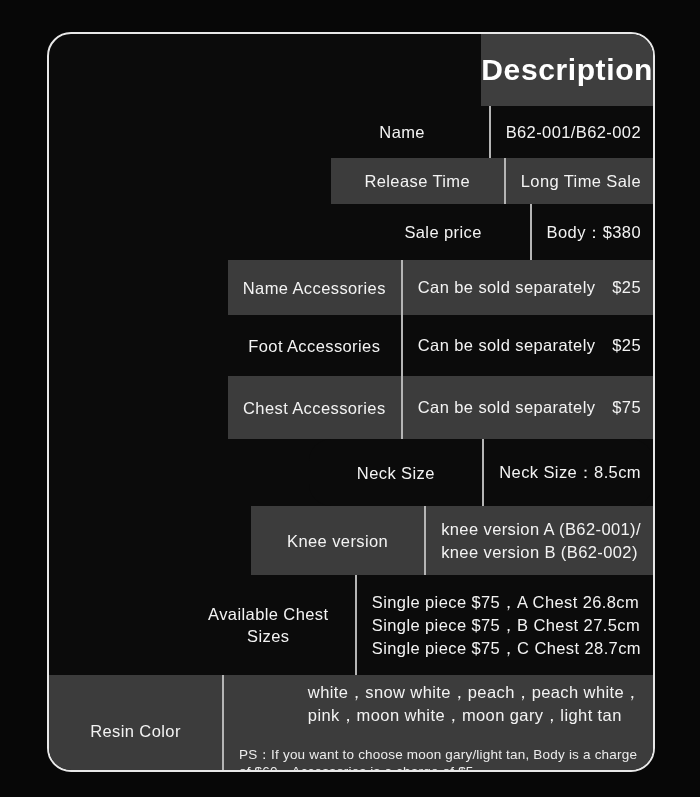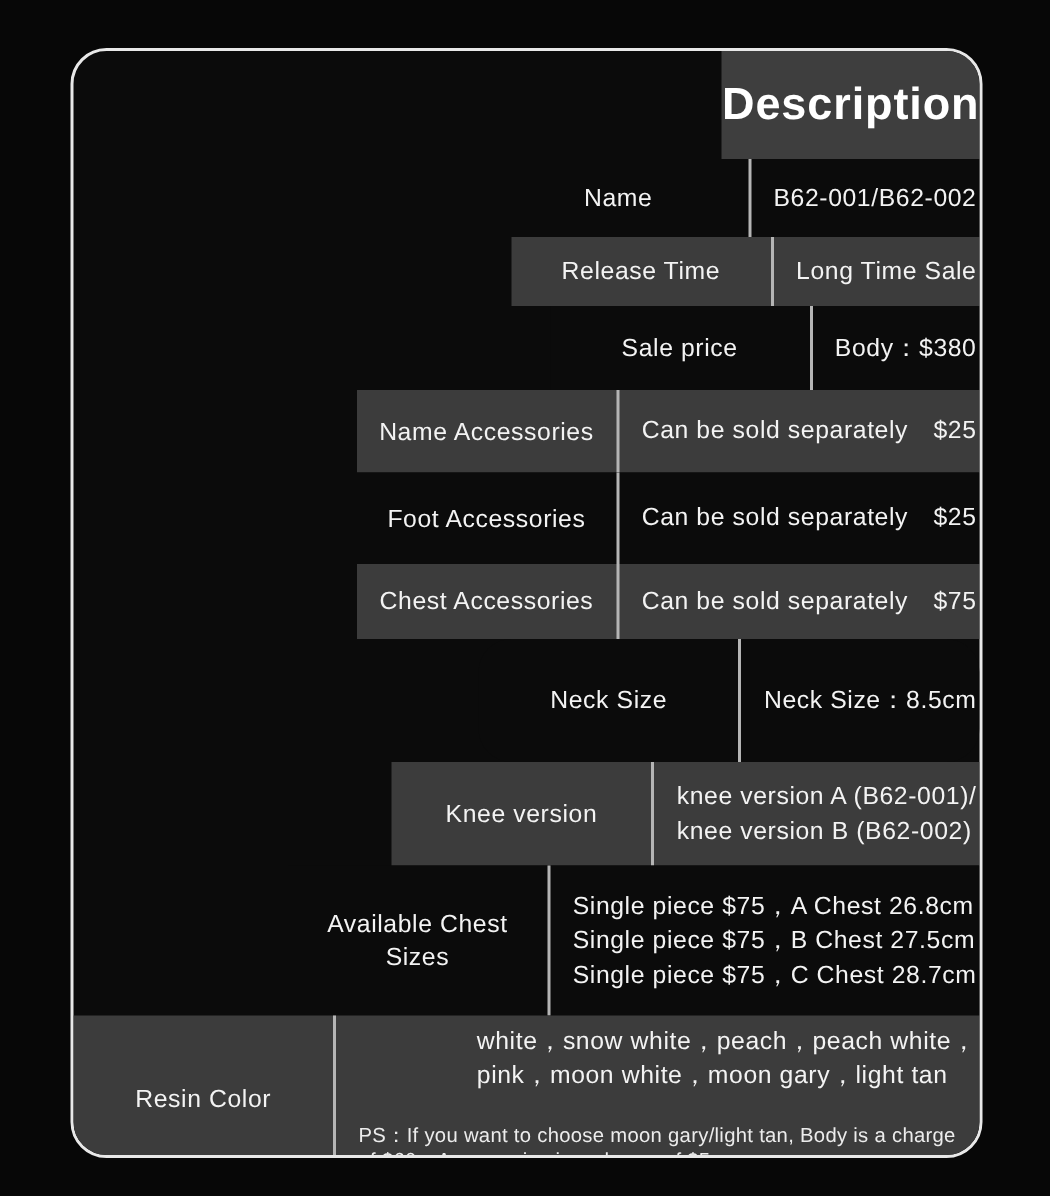--- a/index.html
+++ b/index.html
@@ -49,22 +49,22 @@
     display:flex;
     align-items:stretch;
   }
   .row:nth-of-type(odd){background:var(--row-dark);}
   .row:nth-of-type(even){background:var(--row-gray);}
   .row:nth-of-type(1){height:52px;}
   .row:nth-of-type(2){height:46px;}
   .row:nth-of-type(3){height:56px;}
   .row:nth-of-type(4){height:55px;}
   .row:nth-of-type(5){height:61px;}
-  .row:nth-of-type(6){height:50px;}
-  .row:nth-of-type(7){height:82px;border-radius:22px;}
+  .row:nth-of-type(6){height:63px;}
+  .row:nth-of-type(7){height:67px;border-radius:22px;}
   .row:nth-of-type(8){height:69px;}
   .row:nth-of-type(9){height:100px;}
   .row:nth-of-type(10){height:104px;flex:1;}
   .cell-label{
     width:175px;
     flex:0 0 175px;
     border-right:2px solid var(--divider);
     display:flex;
     align-items:center;
     justify-content:center;
@@ -72,21 +72,21 @@
     padding:4px 3px;
     font-size:16.5px;
     letter-spacing:0.4px;
     line-height:22px;
   }
   .cell-value{
     flex:1;
     display:flex;
     flex-direction:column;
     justify-content:center;
-    padding:6px 2px 6px 15px;
+    padding:6px 12px 6px 15px;
   }
   .value-text{
     font-size:16.5px;
     letter-spacing:0.4px;
     line-height:23px;
     white-space:pre-wrap;
   }
   .note-text{
     margin-top:19px;
     font-size:13.5px;

